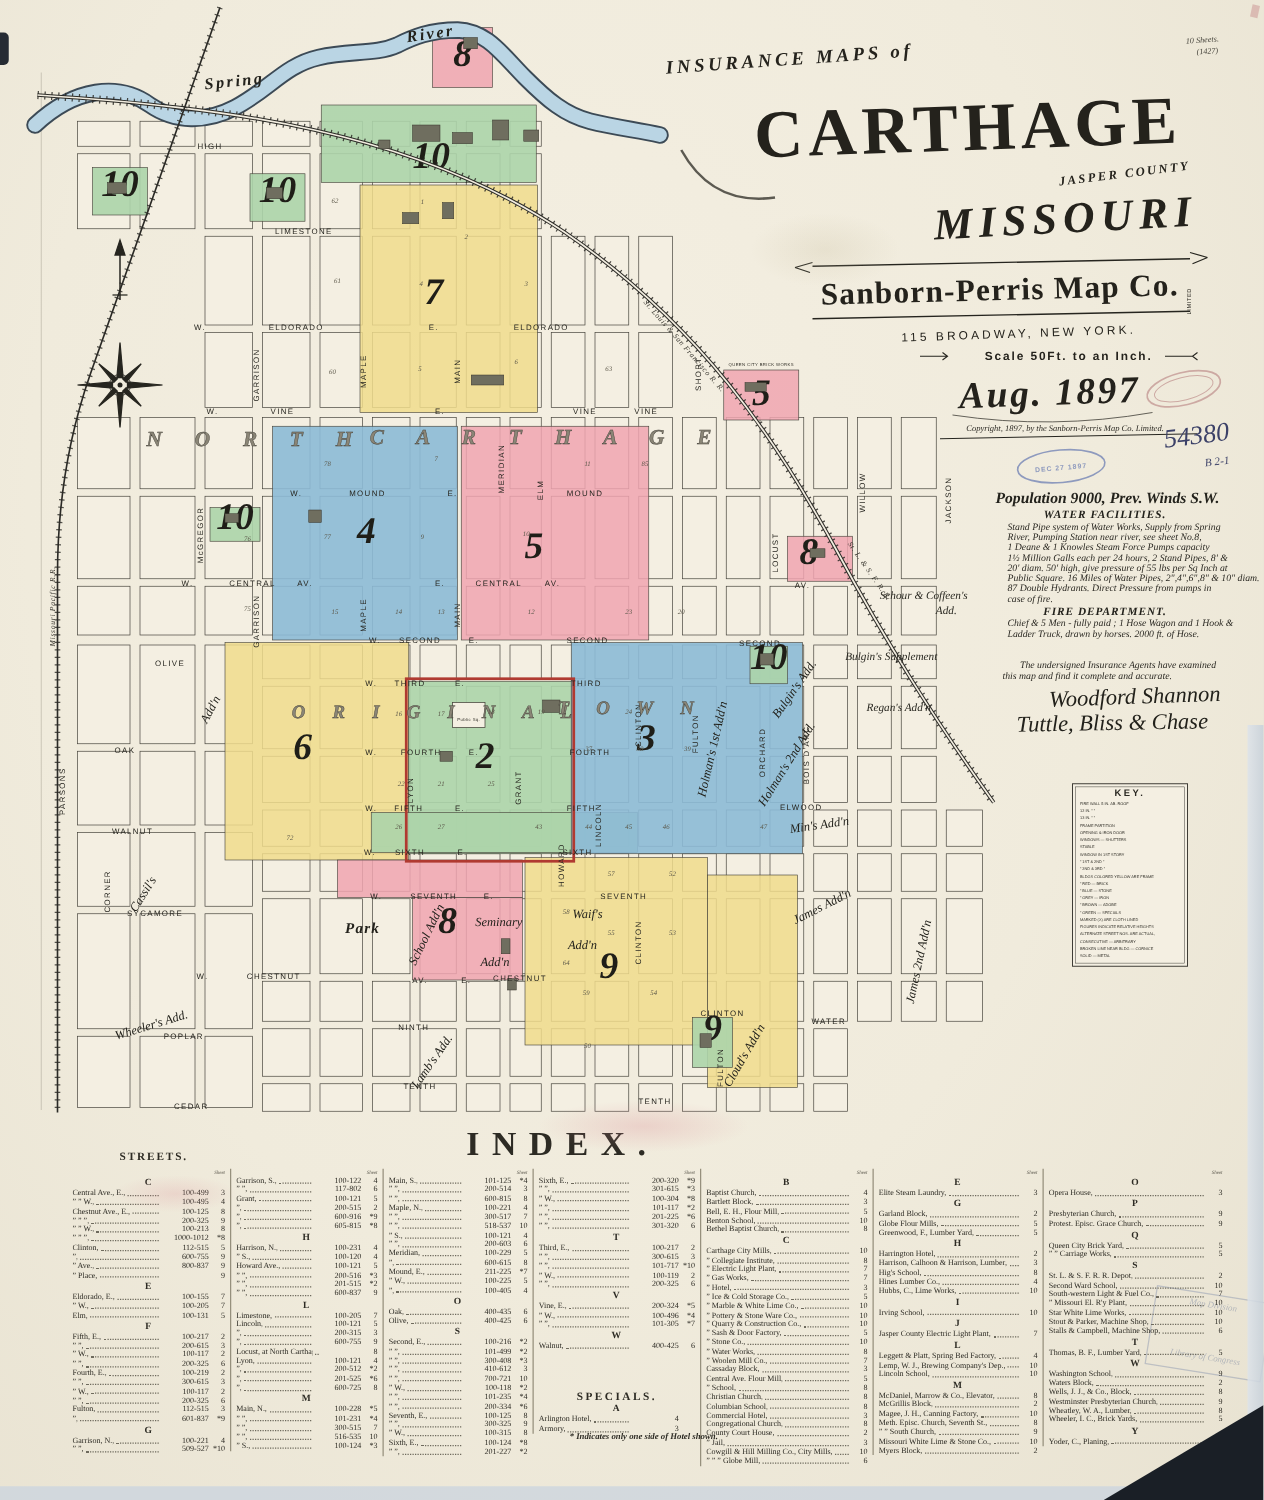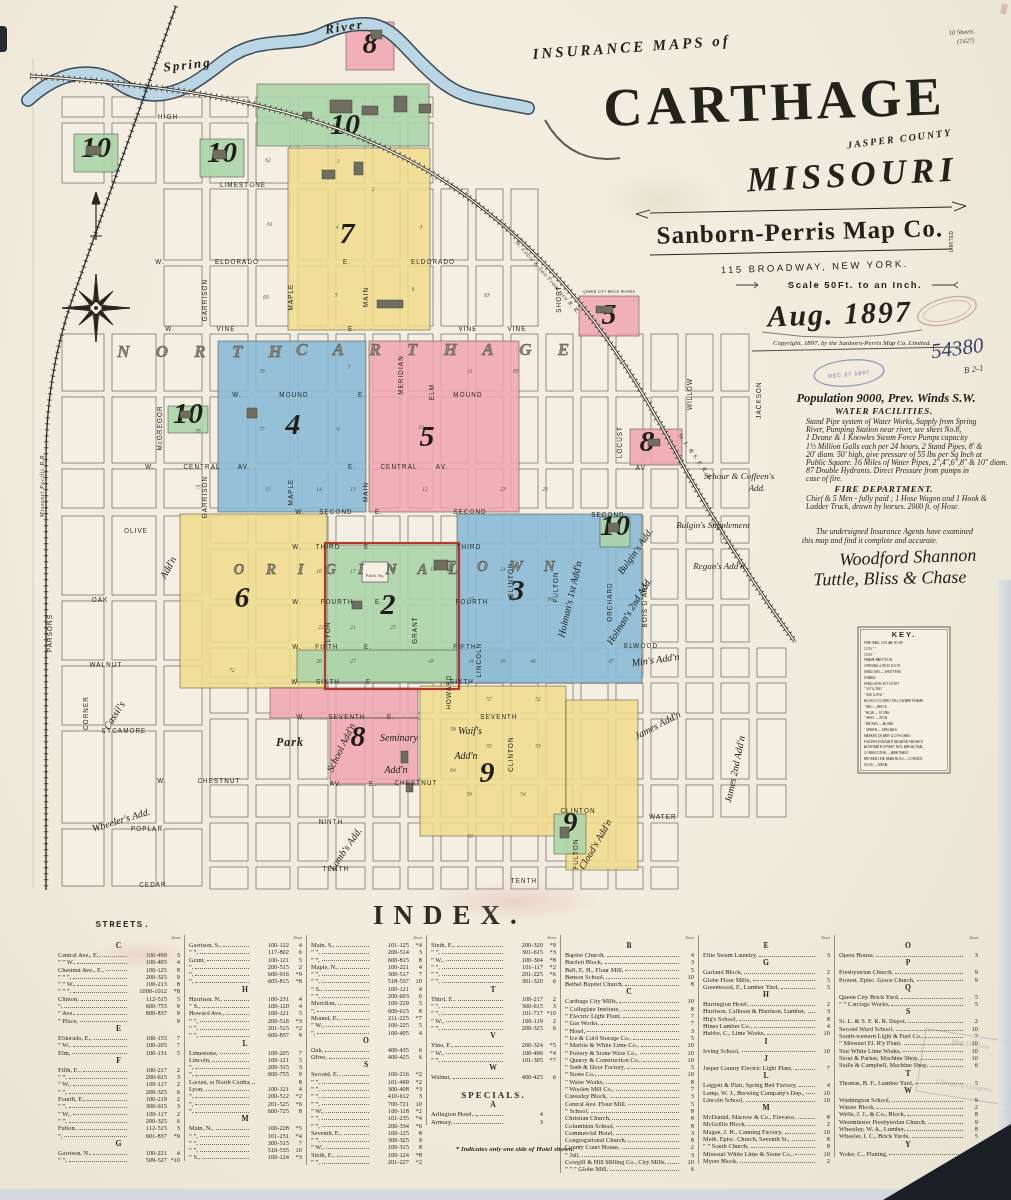--- a/index.html
+++ b/index.html
@@ -35,32 +35,32 @@
   .nl     {font:italic 7.8px "Liberation Serif",serif;fill:#2b2923;}
   .sig    {font:italic 18px "Liberation Serif",serif;fill:#22211b;}
   .keyt   {font:bold 7.5px "Liberation Sans",sans-serif;letter-spacing:2px;fill:#2a2822;}
   .keyl   {font:3.1px "Liberation Sans",sans-serif;fill:#33312a;}
   .stampb {font:bold 5.5px "Liberation Sans",sans-serif;fill:#5a6fae;letter-spacing:.8px;}
   .acc    {font:italic 21px "Liberation Serif",serif;fill:#3c4168;}
   .accs   {font:italic 9px "Liberation Serif",serif;fill:#3c4168;}
   
   #index{position:absolute;left:0;top:893px;width:1011px;height:307px;color:#2d2b24;}
   .idx-title{position:absolute;left:373px;top:7px;font-weight:bold;font-size:27px;letter-spacing:10px;}
-  .streets-title{position:absolute;left:58px;top:27px;width:130px;text-align:center;font-weight:bold;font-size:9px;letter-spacing:1.5px;font-family:Liberation Mono, monospace;}
+  .streets-title{position:absolute;left:58px;top:27px;width:130px;text-align:center;font-weight:bold;font-size:9px;letter-spacing:1.5px;}
   #idxCols{position:absolute;left:54px;top:42px;display:flex;align-items:flex-start;}
   .idx-col{box-sizing:border-box;padding:0 4px;border-left:1px solid #96907d;}
   .idx-col:first-child{border-left:none;}
   .sheetlbl{text-align:right;font-size:4px;font-style:italic;line-height:5px;margin-bottom:1px;color:#5c594e;}
   .letter{text-align:center;font-weight:bold;font-size:7.6px;line-height:10px;letter-spacing:1px;}
   .irow{display:flex;align-items:flex-end;font-size:6.4px;line-height:7.3px;white-space:nowrap;}
   .nm{overflow:hidden;}
   .dt{flex:1;border-bottom:1px dotted #6e6a5d;margin:0 2px 1.5px 2px;min-width:3px;}
   .pg{width:38px;text-align:right;}
   .sh{width:13px;text-align:right;}
-  .sp-title{margin-top:10px;text-align:center;font-weight:bold;font-size:9px;letter-spacing:2px;}
+  .sp-title{margin-top:32px;text-align:center;font-weight:bold;font-size:9px;letter-spacing:2px;}
   .footnote{position:absolute;left:320px;top:252px;width:390px;text-align:center;font-weight:bold;font-size:7px;font-style:italic;}
   
   .corner-br{position:absolute;right:0;bottom:0;width:128px;height:76px;background:#1a1f26;
              clip-path:polygon(100% 0,100% 100%,0 100%);}
   .edge-right{position:absolute;right:0;bottom:0;width:13px;height:620px;
               background:linear-gradient(to left,#c6d0da,#dde3ea);opacity:.85;}
   .edge-bottom{position:absolute;left:0;bottom:0;width:100%;height:11px;background:#ccd5df;opacity:.8;}
   .nub-tl{position:absolute;left:0;top:26px;width:7px;height:26px;background:#262b33;border-radius:0 4px 4px 0;}
   .mark-tr{position:absolute;right:4px;top:4px;width:6px;height:10px;background:#c98f8f;opacity:.5;transform:rotate(12deg);}
   .smudge{position:absolute;border-radius:50%;pointer-events:none;}

